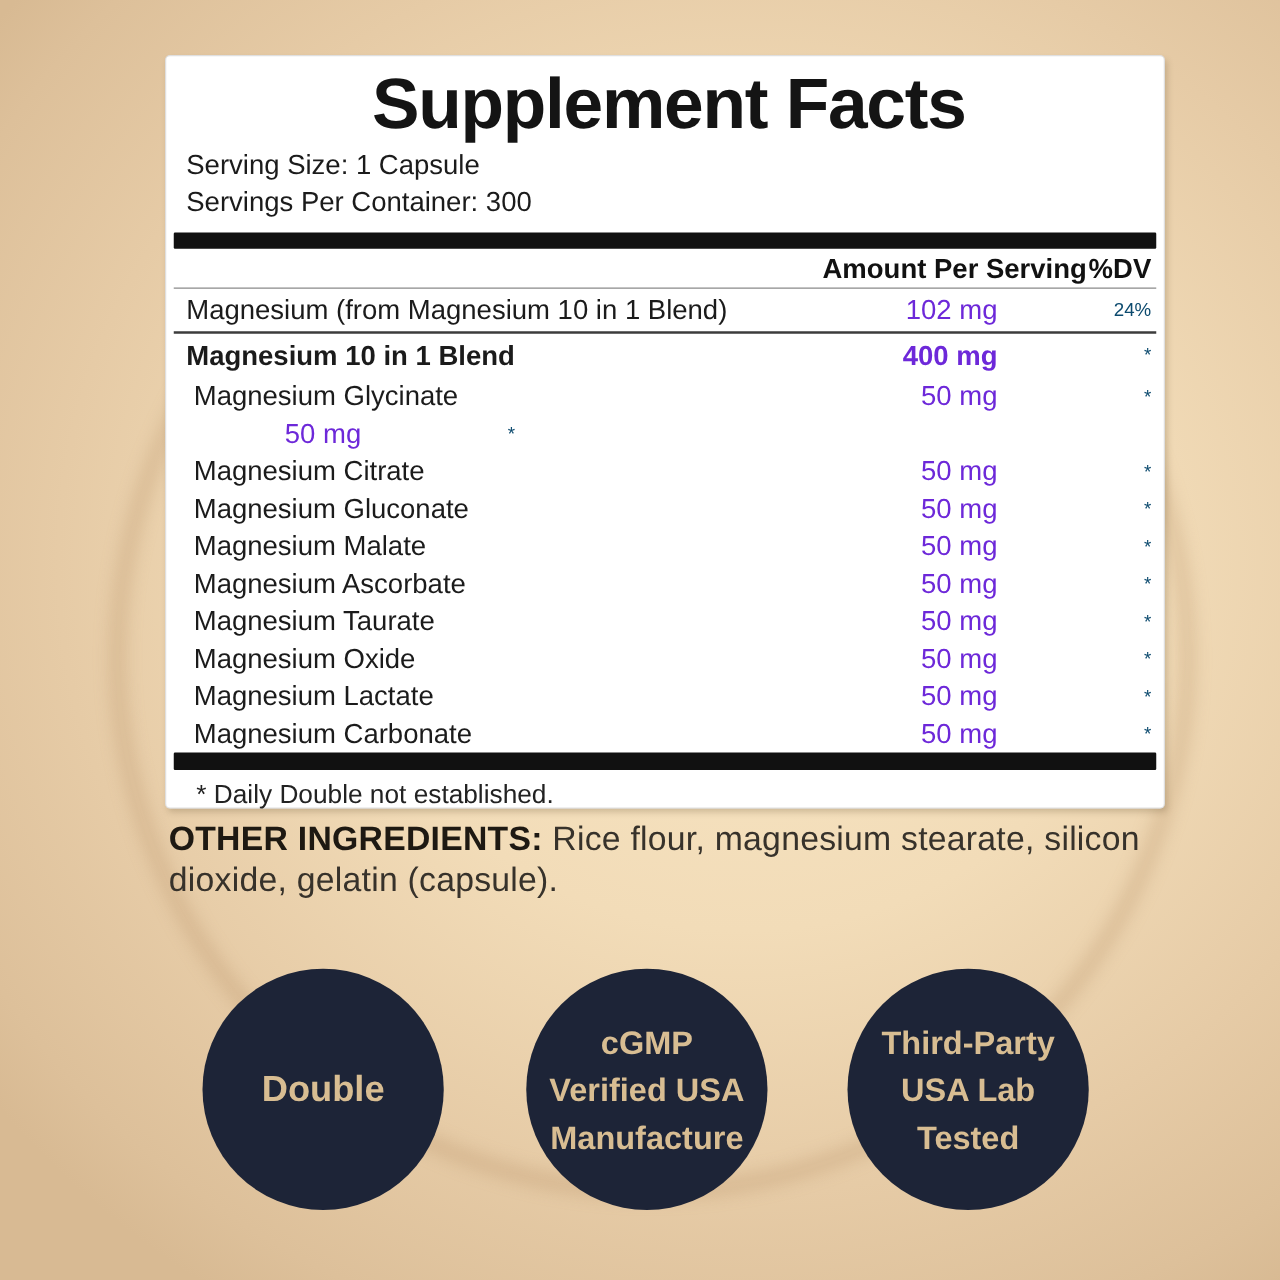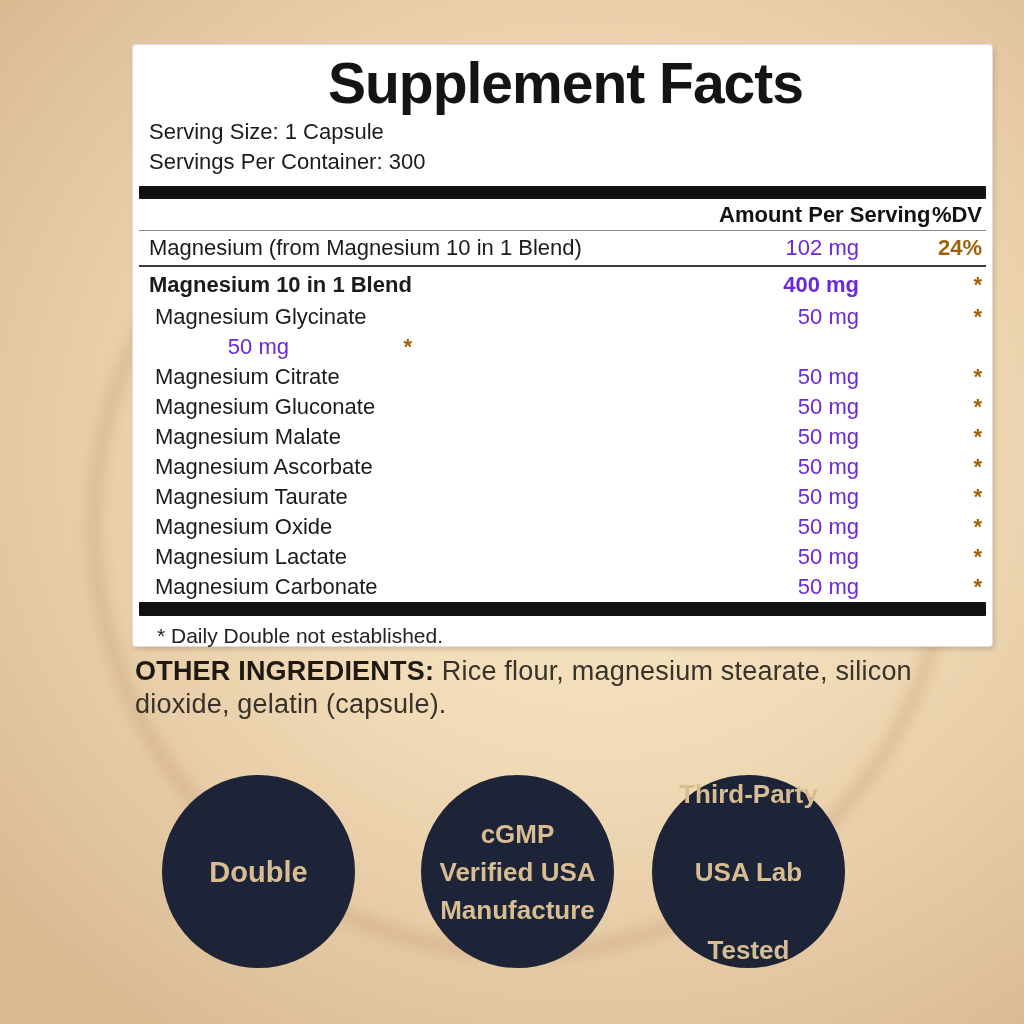--- a/index.html
+++ b/index.html
@@ -10,39 +10,39 @@
       #f8e6c4 0%, #f2dcb8 42%, #e6cba6 72%, #ddc09a 92%, #d8ba93 100%);
   }
   
   .bg-ring{
     position:absolute;left:89px;top:92px;width:846px;height:846px;
     border:10px solid rgba(164,122,78,0.30);border-radius:50%;
     filter:blur(7px);z-index:0;
   }
   
   .facts-panel{
-    position:absolute;left:133px;top:45px;width:859px;height:601px;
+    position:absolute;left:133px;top:45px;width:798px;height:601px;
     background:#ffffff;border-radius:3px;z-index:2;
     box-shadow:0 0 0 1px #dfdfdf, 2px 3px 5px rgba(90,70,40,0.25);
     box-sizing:border-box;padding:6px 10px 0 16px;color:#151515;
   }
   .fp-title{
     text-align:center;font-size:57px;font-weight:700;letter-spacing:-1px;
     line-height:60px;margin:2px 0 4px 0;color:#141414;
   }
   .fp-serving{font-size:22px;line-height:30px;color:#1b1b1b;}
   .bar{height:13px;background:#111111;margin:0 -4px 0 -10px;border-radius:1px;}
   .bar.top{margin-top:9px;}
   .bar.bottom{height:14px;}
   .hairline{height:1px;background:#8a8a8a;margin:0 -4px 0 -10px;}
   .sep{height:2px;background:#3c3c3c;margin:0 -4px 0 -10px;}
   .row{display:flex;align-items:center;}
   .c-name{flex:1;font-size:22px;color:#1b1b1b;white-space:nowrap;}
   .c-amt{width:140px;text-align:right;font-size:22px;color:#6d28d9;white-space:nowrap;}
-  .c-dv{width:123px;text-align:right;font-size:22px;color:#a16207;white-space:nowrap;font-weight:bold;}
+  .c-dv{width:123px;text-align:right;font-size:15px;color:#0c4a6e;white-space:nowrap;}
   .hdr{height:31px;}
   .hdr .c-amt,.hdr .c-dv{font-weight:700;font-size:22px;color:#111;}
   .row.primary{height:34px;}
   .row.blend{height:35px;}
   .row.blend .c-name,.row.blend .c-amt{font-weight:700;}
   .row.sub{height:30px;}
   .row.sub .c-name{padding-left:6px;}
   .fp-footnote{font-size:21px;color:#222;margin:8px 0 0 8px;}
   
   .other-ing{
@@ -53,21 +53,21 @@
   
   .badge{
     position:absolute;top:775px;width:193px;height:193px;border-radius:50%;
     background:#1d2437;z-index:3;display:flex;flex-direction:column;
     justify-content:center;align-items:center;text-align:center;
   }
   .badge .line{color:#d8bd92;font-weight:700;}
   .badge-1{left:162px;}
   .badge-1 .line{font-size:29px;line-height:52px;}
   .badge-2{left:421px;text-align:right;}
-  .badge-3{left:652px;gap:40px;}
+  .badge-3{left:678px;}
   .badge-2 .line,.badge-3 .line{font-size:26px;line-height:38px;}
 </style>
 </head>
 <body>
 
 <div class="bg-ring"></div>
 
 <div class="facts-panel">
   <div class="fp-title">Supplement Facts</div>
   <div class="fp-serving">Serving Size: 1 Capsule</div>

